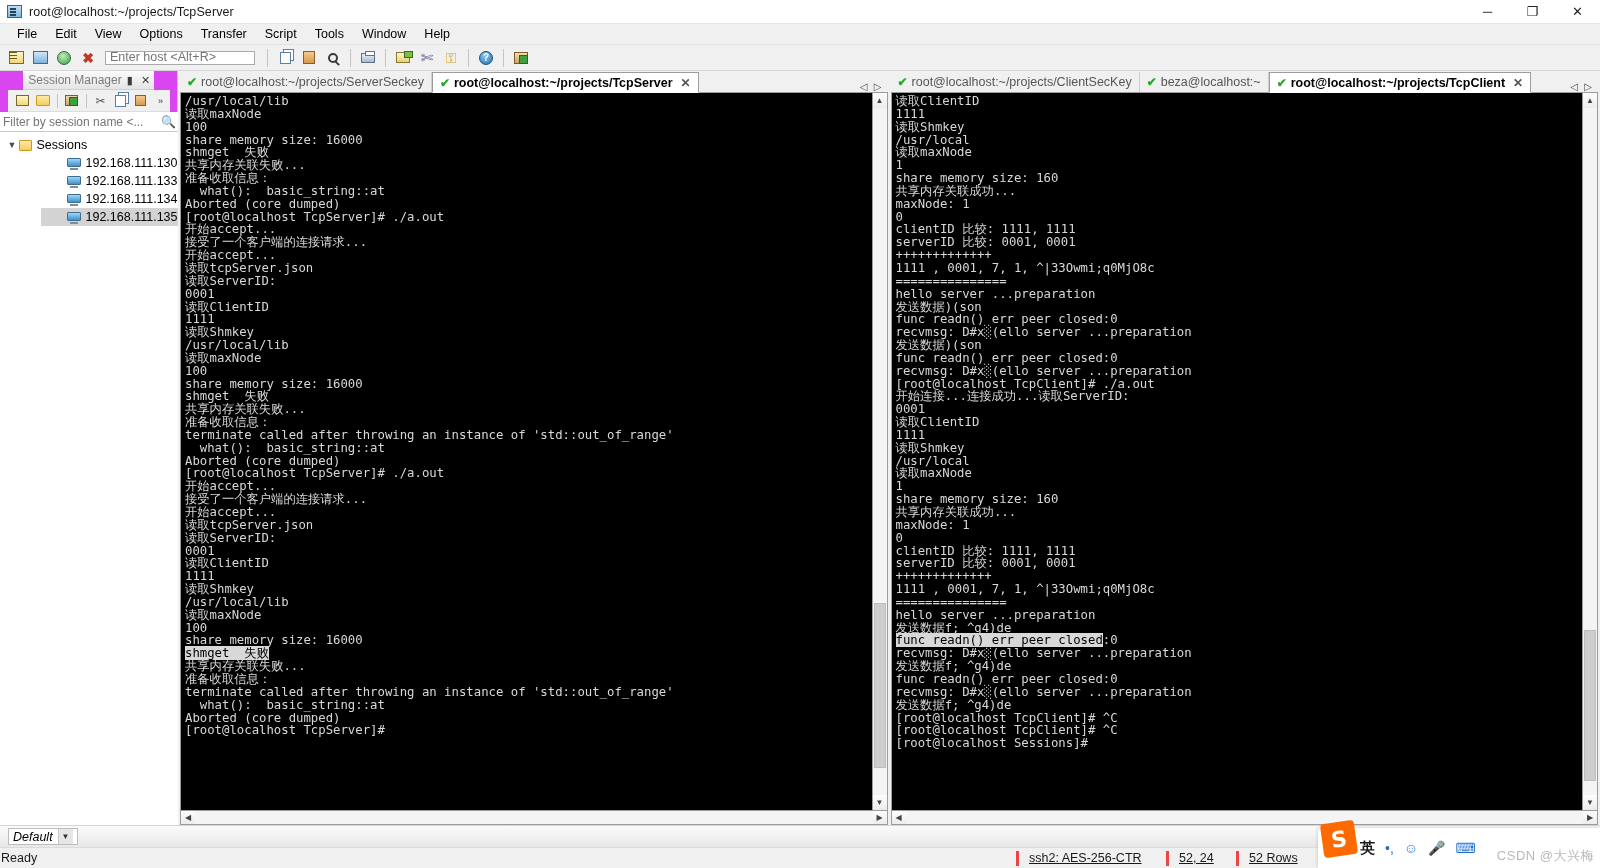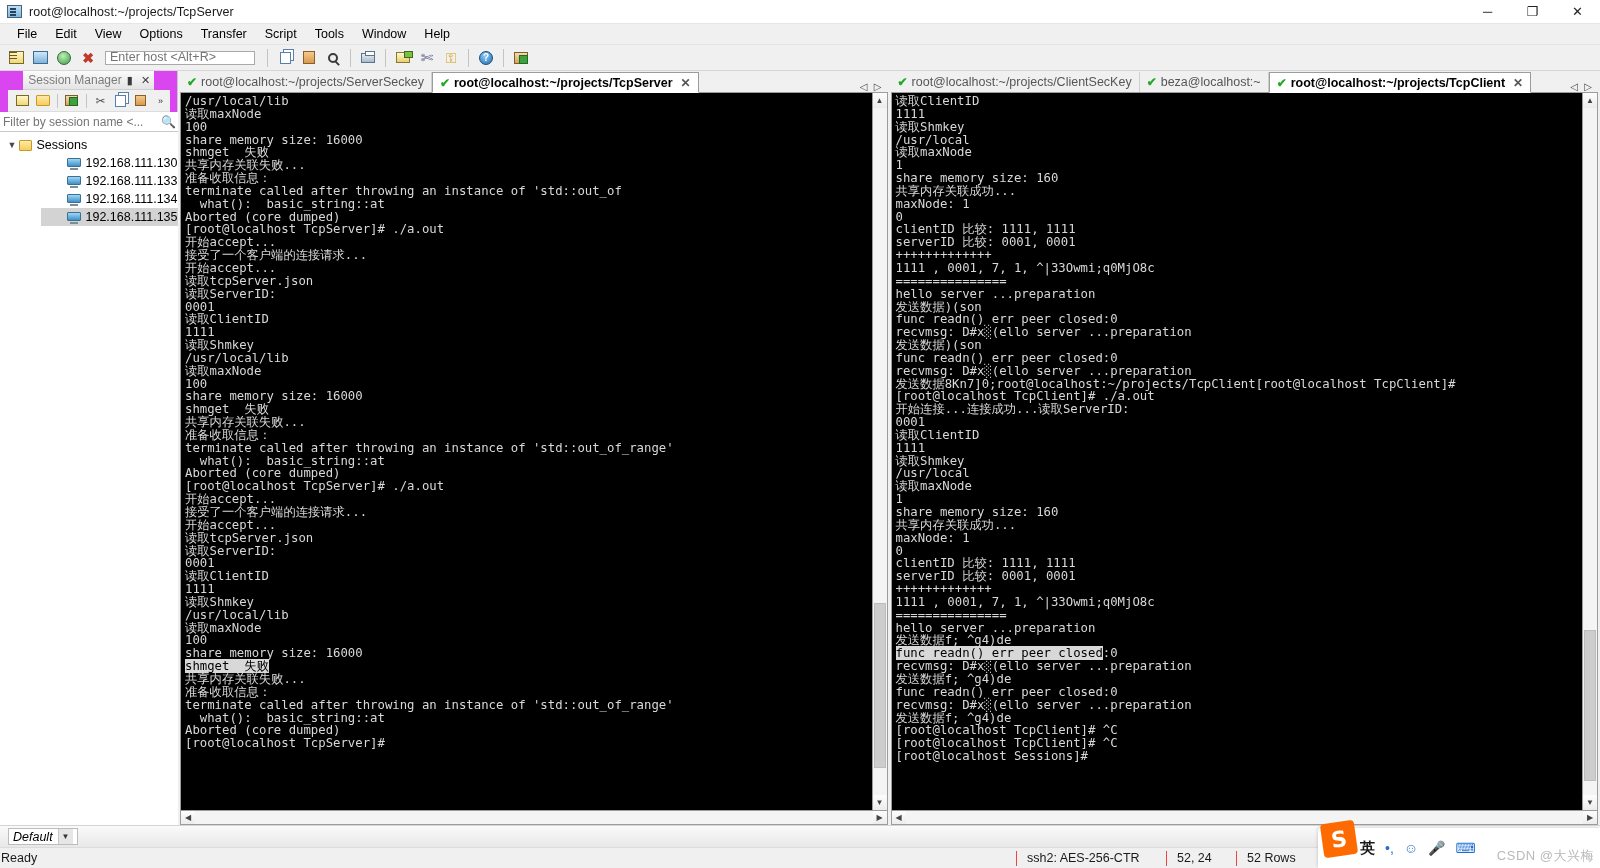--- a/index.html
+++ b/index.html
@@ -227,21 +227,21 @@
                 background:#e6e6e6; border-left:1px solid #c6c6c6; padding:0 3px; height:15px;
                 display:flex;align-items:center; }
 
   
   .statusbar {
     height: 21px; flex:0 0 21px; display:flex; align-items:center;
     background:#f0f0f0; border-top:1px solid #dcdcdc;
     font-size:12.5px; color:#1a1a1a; position:relative;
   }
   .statusbar .ready { padding-left:1px; flex:1 1 auto; }
-  .st-cell { padding: 0 10px; border-left:1px solid #ef4444; height:15px; display:flex; align-items:center; }
+  .st-cell { padding: 0 10px; border-left:3px solid #ef4444; height:15px; display:flex; align-items:center;text-decoration:underline; }
   .st-cell.cipher { min-width:150px; }
   .st-cell.pos { min-width:70px; }
   .st-cell.rows { min-width:78px; }
 
   
   .ime {
     position:absolute; right:0; bottom:0; height:40px; width:282px;
     display:flex; align-items:center; gap:10px; padding-left:42px;
     background:#fff; border-top-left-radius:3px;
     box-shadow: -1px -1px 3px rgba(0,0,0,0.12);
@@ -420,21 +420,20 @@
         </div>
         <div class="termbox">
           <div class="termcontent" id="left-term">
               <div class="termline">/usr/local/lib</div>
               <div class="termline">读取maxNode</div>
               <div class="termline">100</div>
               <div class="termline">share memory size: 16000</div>
               <div class="termline">shmget  失败</div>
               <div class="termline">共享内存关联失败...</div>
               <div class="termline">准备收取信息：</div>
-              <div class="termline">terminate called after throwing an instance of 'std::out_of</div>
               <div class="termline">  what():  basic_string::at</div>
               <div class="termline">Aborted (core dumped)</div>
               <div class="termline">[root@localhost TcpServer]# ./a.out</div>
               <div class="termline">开始accept...</div>
               <div class="termline">接受了一个客户端的连接请求...</div>
               <div class="termline">开始accept...</div>
               <div class="termline">读取tcpServer.json</div>
               <div class="termline">读取ServerID:</div>
               <div class="termline">0001</div>
               <div class="termline">读取ClientID</div>
@@ -525,21 +524,20 @@
               <div class="termline">+++++++++++++</div>
               <div class="termline">1111 , 0001, 7, 1, ^|33Owmi;q0MjO8c</div>
               <div class="termline">===============</div>
               <div class="termline">hello server ...preparation</div>
               <div class="termline">发送数据)(son</div>
               <div class="termline">func readn() err peer closed:0</div>
               <div class="termline">recvmsg: D#x░(ello server ...preparation</div>
               <div class="termline">发送数据)(son</div>
               <div class="termline">func readn() err peer closed:0</div>
               <div class="termline">recvmsg: D#x░(ello server ...preparation</div>
-              <div class="termline">发送数据8Kn7]0;root@localhost:~/projects/TcpClient[root@localhost TcpClient]#</div>
               <div class="termline">[root@localhost TcpClient]# ./a.out</div>
               <div class="termline">开始连接...连接成功...读取ServerID:</div>
               <div class="termline">0001</div>
               <div class="termline">读取ClientID</div>
               <div class="termline">1111</div>
               <div class="termline">读取Shmkey</div>
               <div class="termline">/usr/local</div>
               <div class="termline">读取maxNode</div>
               <div class="termline">1</div>
               <div class="termline">share memory size: 160</div>

